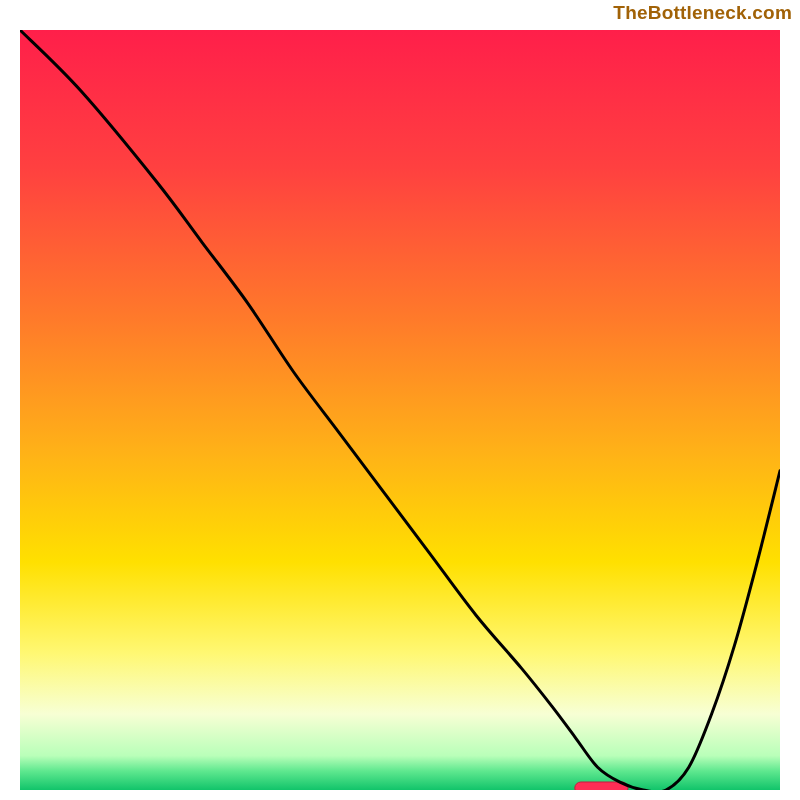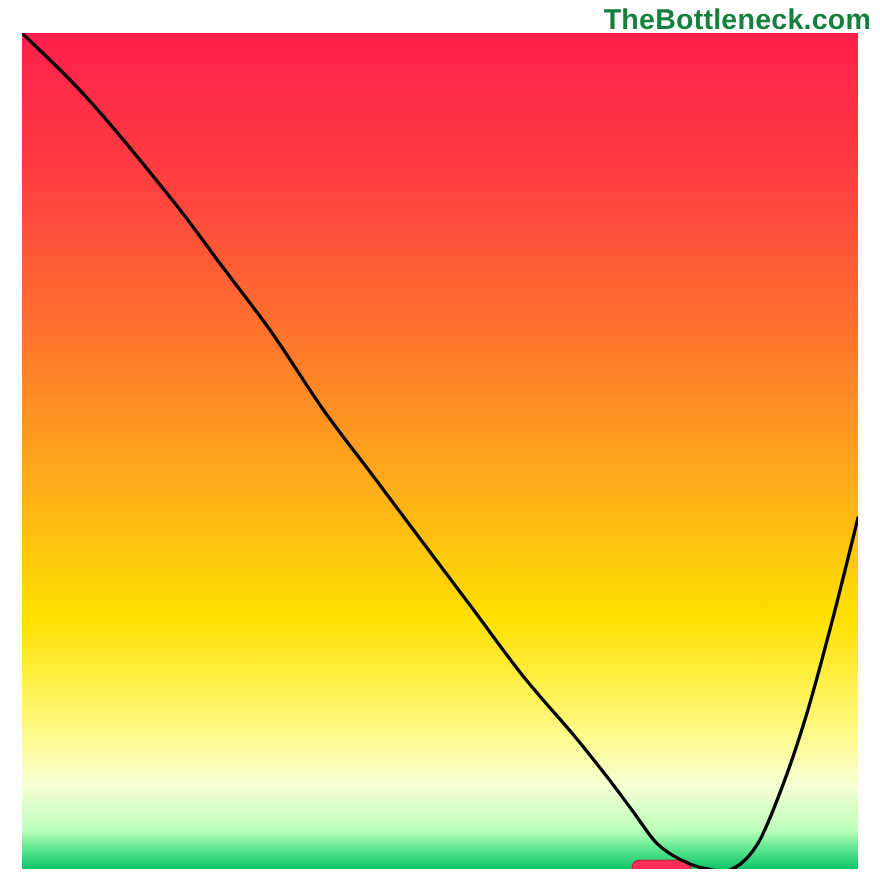--- a/index.html
+++ b/index.html
@@ -12,23 +12,23 @@
   }
   .wrap {
     position: relative;
     width: 800px;
     height: 800px;
   }
   .watermark {
     position: absolute;
     top: 2px;
     right: 8px;
-    font-size: 26px;
+    font-size: 19px;
     font-weight: 600;
-    color: #15803d;
+    color: #a16207;
     letter-spacing: 0.2px;
     user-select: none;
   }
   .plot-area {
     position: absolute;
     left: 20px;
     top: 30px;
     width: 760px;
     height: 760px;
   }

